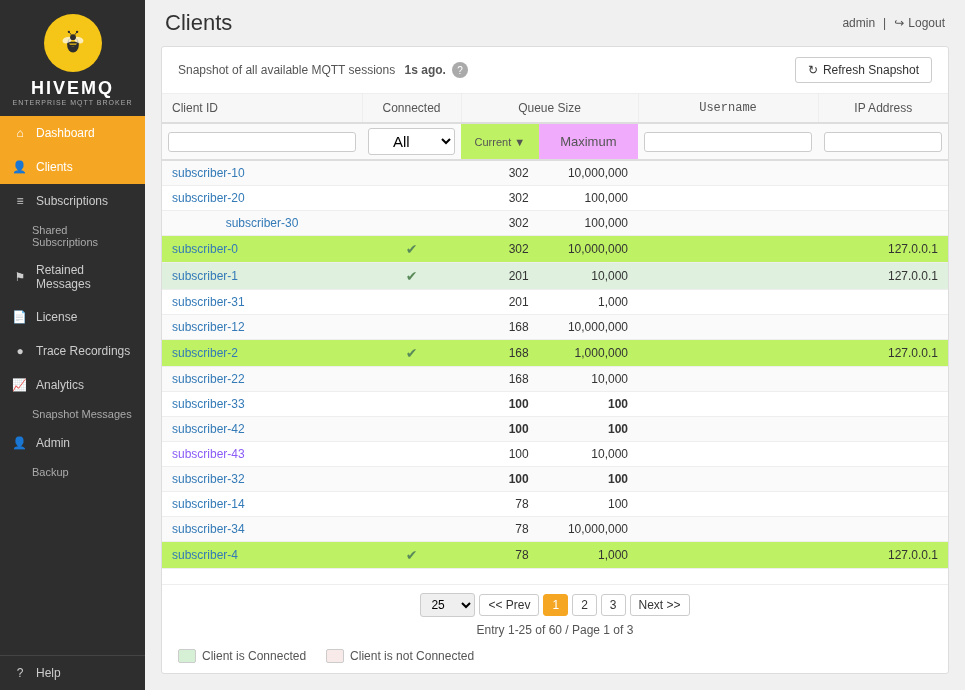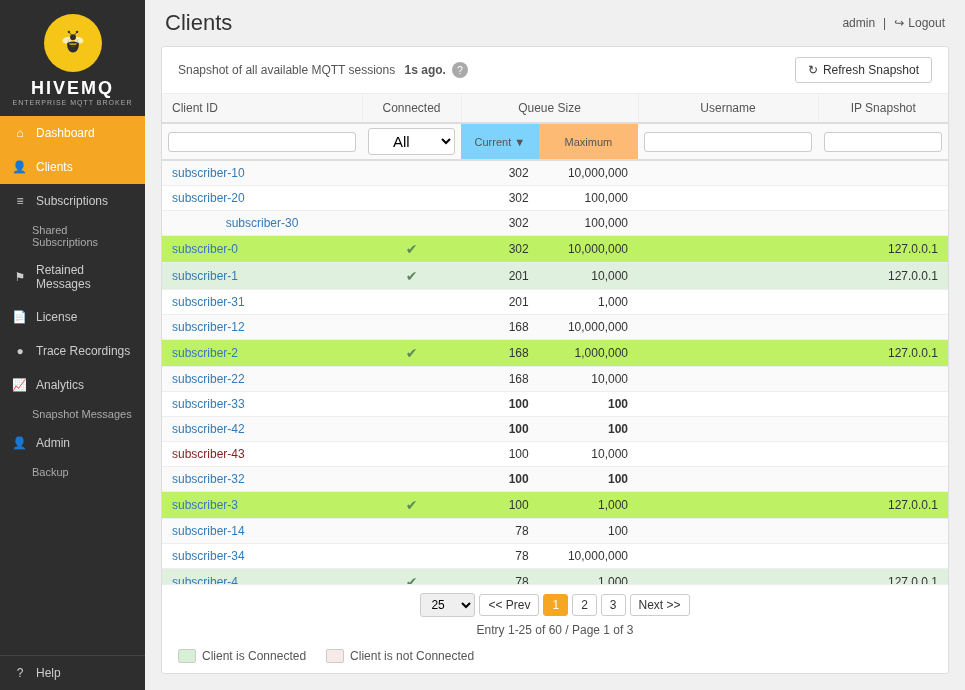--- a/index.html
+++ b/index.html
@@ -334,38 +334,38 @@
       </button>
     </div>
 
     <div id="table-wrapper">
       <table>
         <thead>
           <tr>
             <th class="th-client" style="width:200px;">Client ID</th>
             <th style="width:90px;">Connected</th>
             <th colspan="2" style="width:160px;">Queue Size</th>
-            <th style="width:180px;">Username</th>
-            <th style="width:130px;">IP Snapshot</th>
+            <th style="width:180px;font-family:Liberation Mono, monospace;">Username</th>
+            <th style="width:130px;">IP Address</th>
           </tr>
           <tr class="filter-row">
             <td>
               <input class="filter-input" type="text" placeholder="" style="">
             </td>
             <td class="td-center">
               <select class="connected-select">
                 <option>All</option>
                 <option>Yes</option>
                 <option>No</option>
               </select>
             </td>
-            <td style="text-align:center; font-size:11px; color:#555; font-weight:normal; background:#7dd3fc; padding:0 6px; border-bottom:1px solid #eee;">
+            <td style="text-align:center; font-size:11px; color:#555; font-weight:normal; background:#bef264; padding:0 6px; border-bottom:1px solid #eee;">
               Current ▼
             </td>
-            <td style="text-align:center; font-size:11px; color:#555; background:#fdba74; padding:4px 6px; border-bottom:1px solid #eee;">
+            <td style="text-align:center; font-size:13px; color:#555; background:#f0abfc; padding:4px 6px; border-bottom:1px solid #eee;">
               Maximum
             </td>
             <td>
               <input class="filter-input" type="text" placeholder="" style="">
             </td>
             <td>
               <input class="filter-input" type="text" placeholder="" style="">
             </td>
           </tr>
         </thead>
@@ -452,42 +452,34 @@
             </tr>
             <tr>
               <td style="cursor: pointer; color: rgb(51, 122, 183);">subscriber-42</td>
               <td class="td-center"></td>
               <td class="td-right" style="font-weight: bold;">100</td>
               <td class="td-right" style="font-weight: bold;">100</td>
               <td></td>
               <td class="td-right"></td>
             </tr>
             <tr>
-              <td style="cursor: pointer; color: #7f1d1d;">subscriber-43</td>
+              <td style="cursor: pointer; color: #8b5cf6;">subscriber-43</td>
               <td class="td-center"></td>
               <td class="td-right">100</td>
               <td class="td-right">10,000</td>
               <td></td>
               <td class="td-right"></td>
             </tr>
             <tr>
               <td style="cursor: pointer; color: rgb(51, 122, 183);">subscriber-32</td>
               <td class="td-center"></td>
               <td class="td-right" style="font-weight: bold;">100</td>
               <td class="td-right" style="font-weight: bold;">100</td>
               <td></td>
               <td class="td-right"></td>
-            </tr>
-            <tr class="connected-row">
-              <td style="cursor: pointer; color: rgb(51, 122, 183);">subscriber-3</td>
-              <td class="td-center"><span class="check-mark">✔</span></td>
-              <td class="td-right">100</td>
-              <td class="td-right">1,000</td>
-              <td></td>
-              <td class="td-right">127.0.0.1</td>
             </tr>
             <tr>
               <td style="cursor: pointer; color: rgb(51, 122, 183);">subscriber-14</td>
               <td class="td-center"></td>
               <td class="td-right">78</td>
               <td class="td-right">100</td>
               <td></td>
               <td class="td-right"></td>
             </tr>
             <tr>

